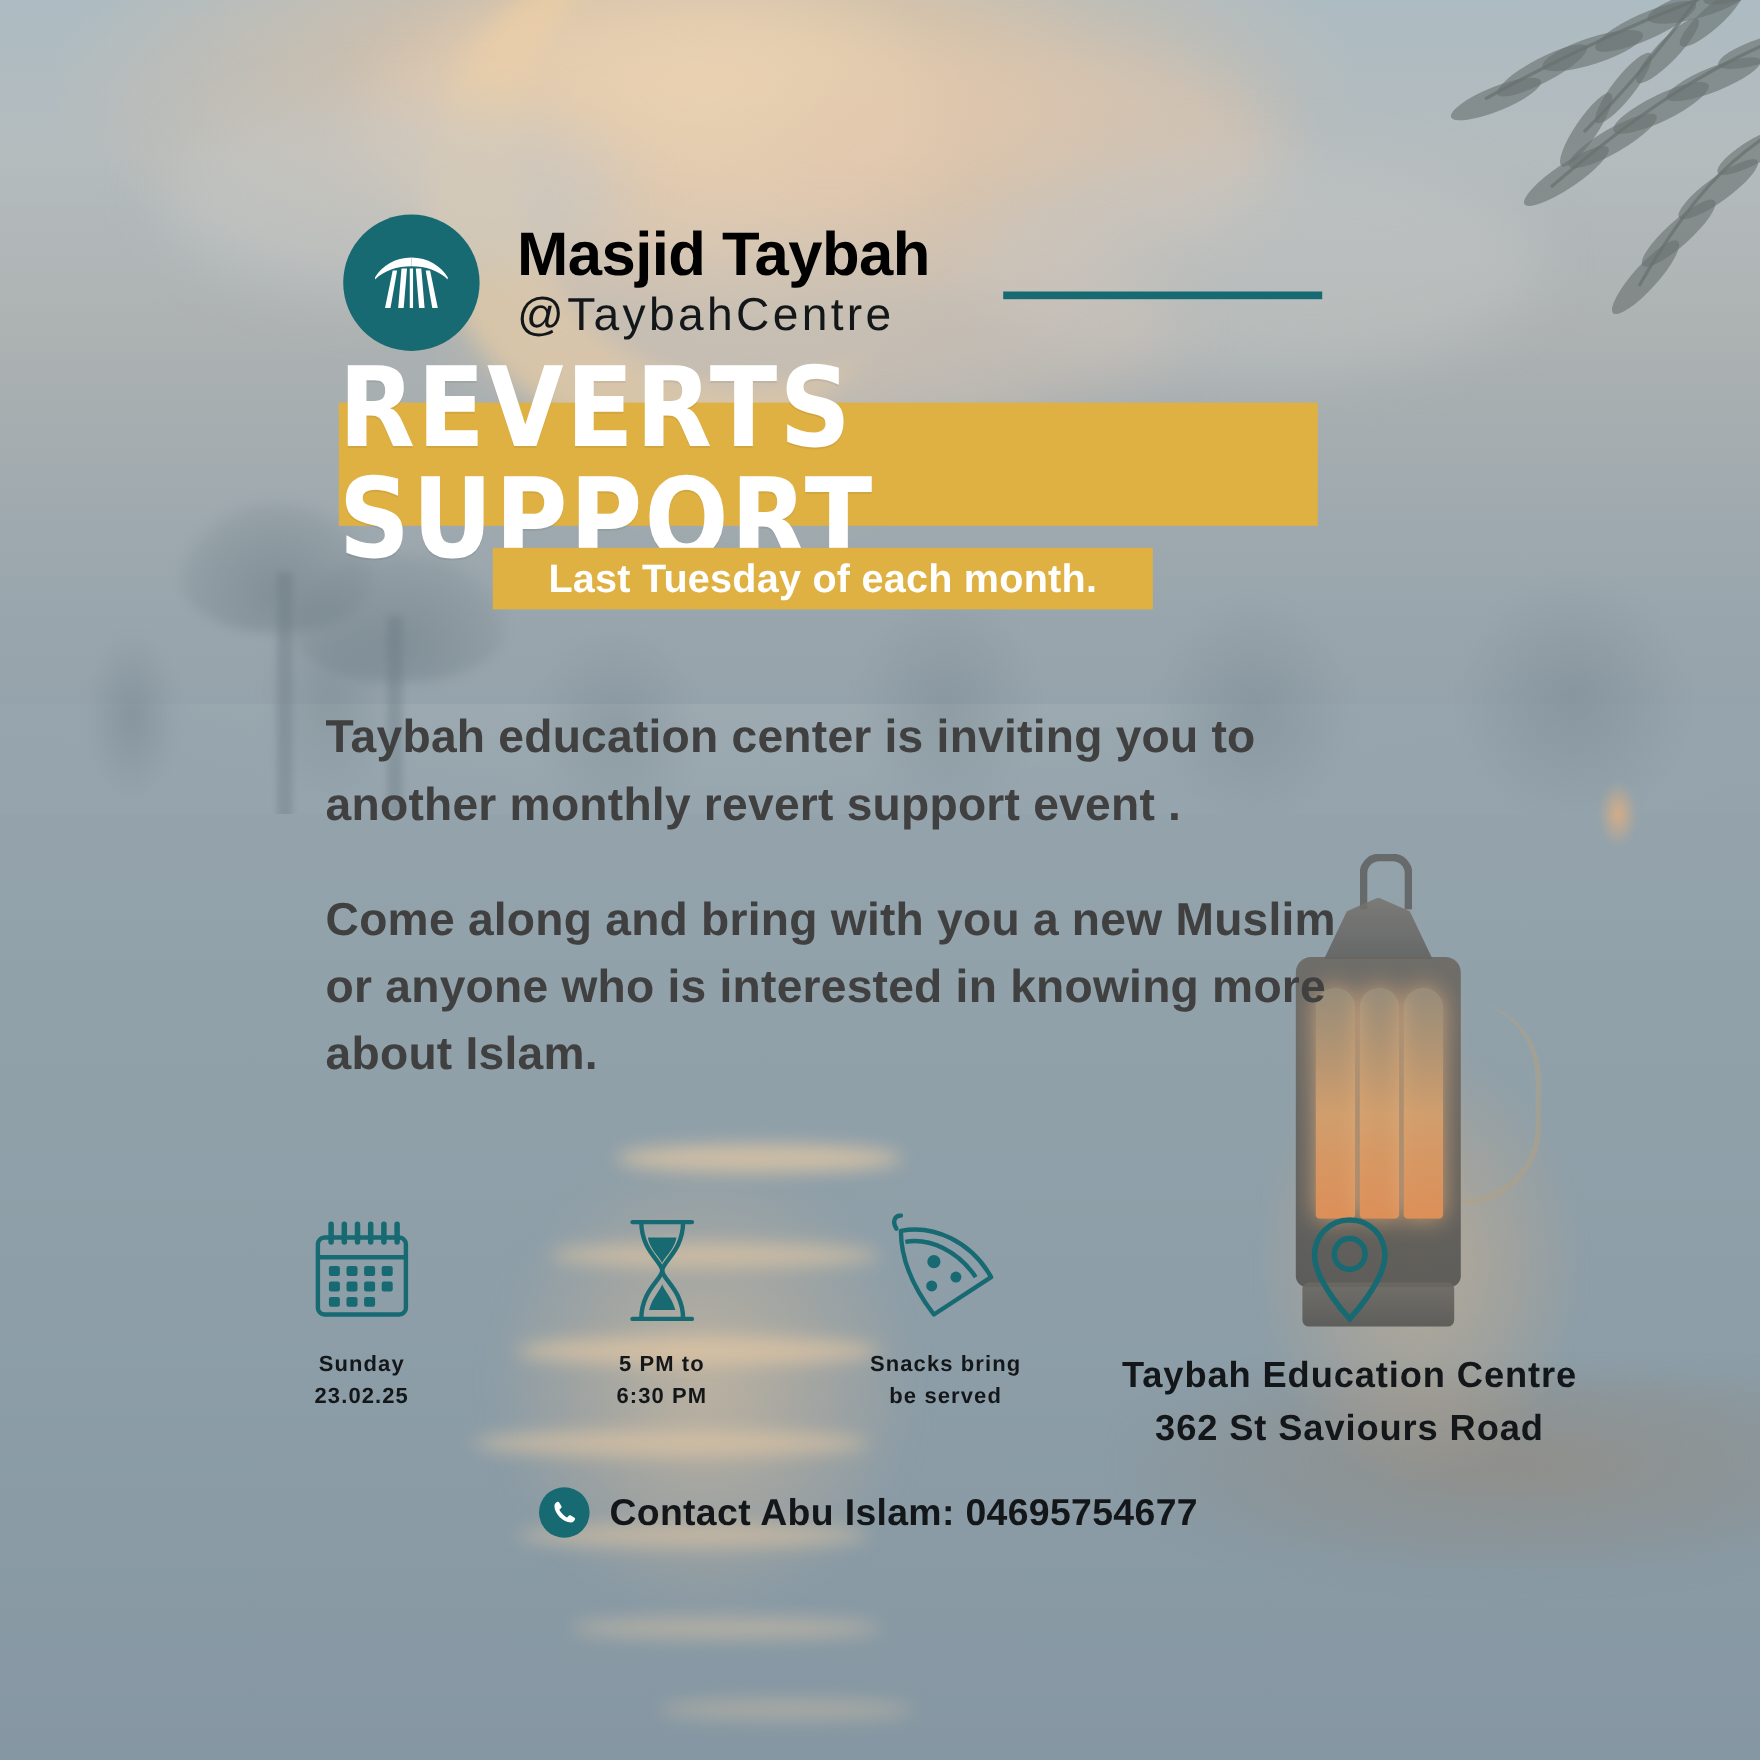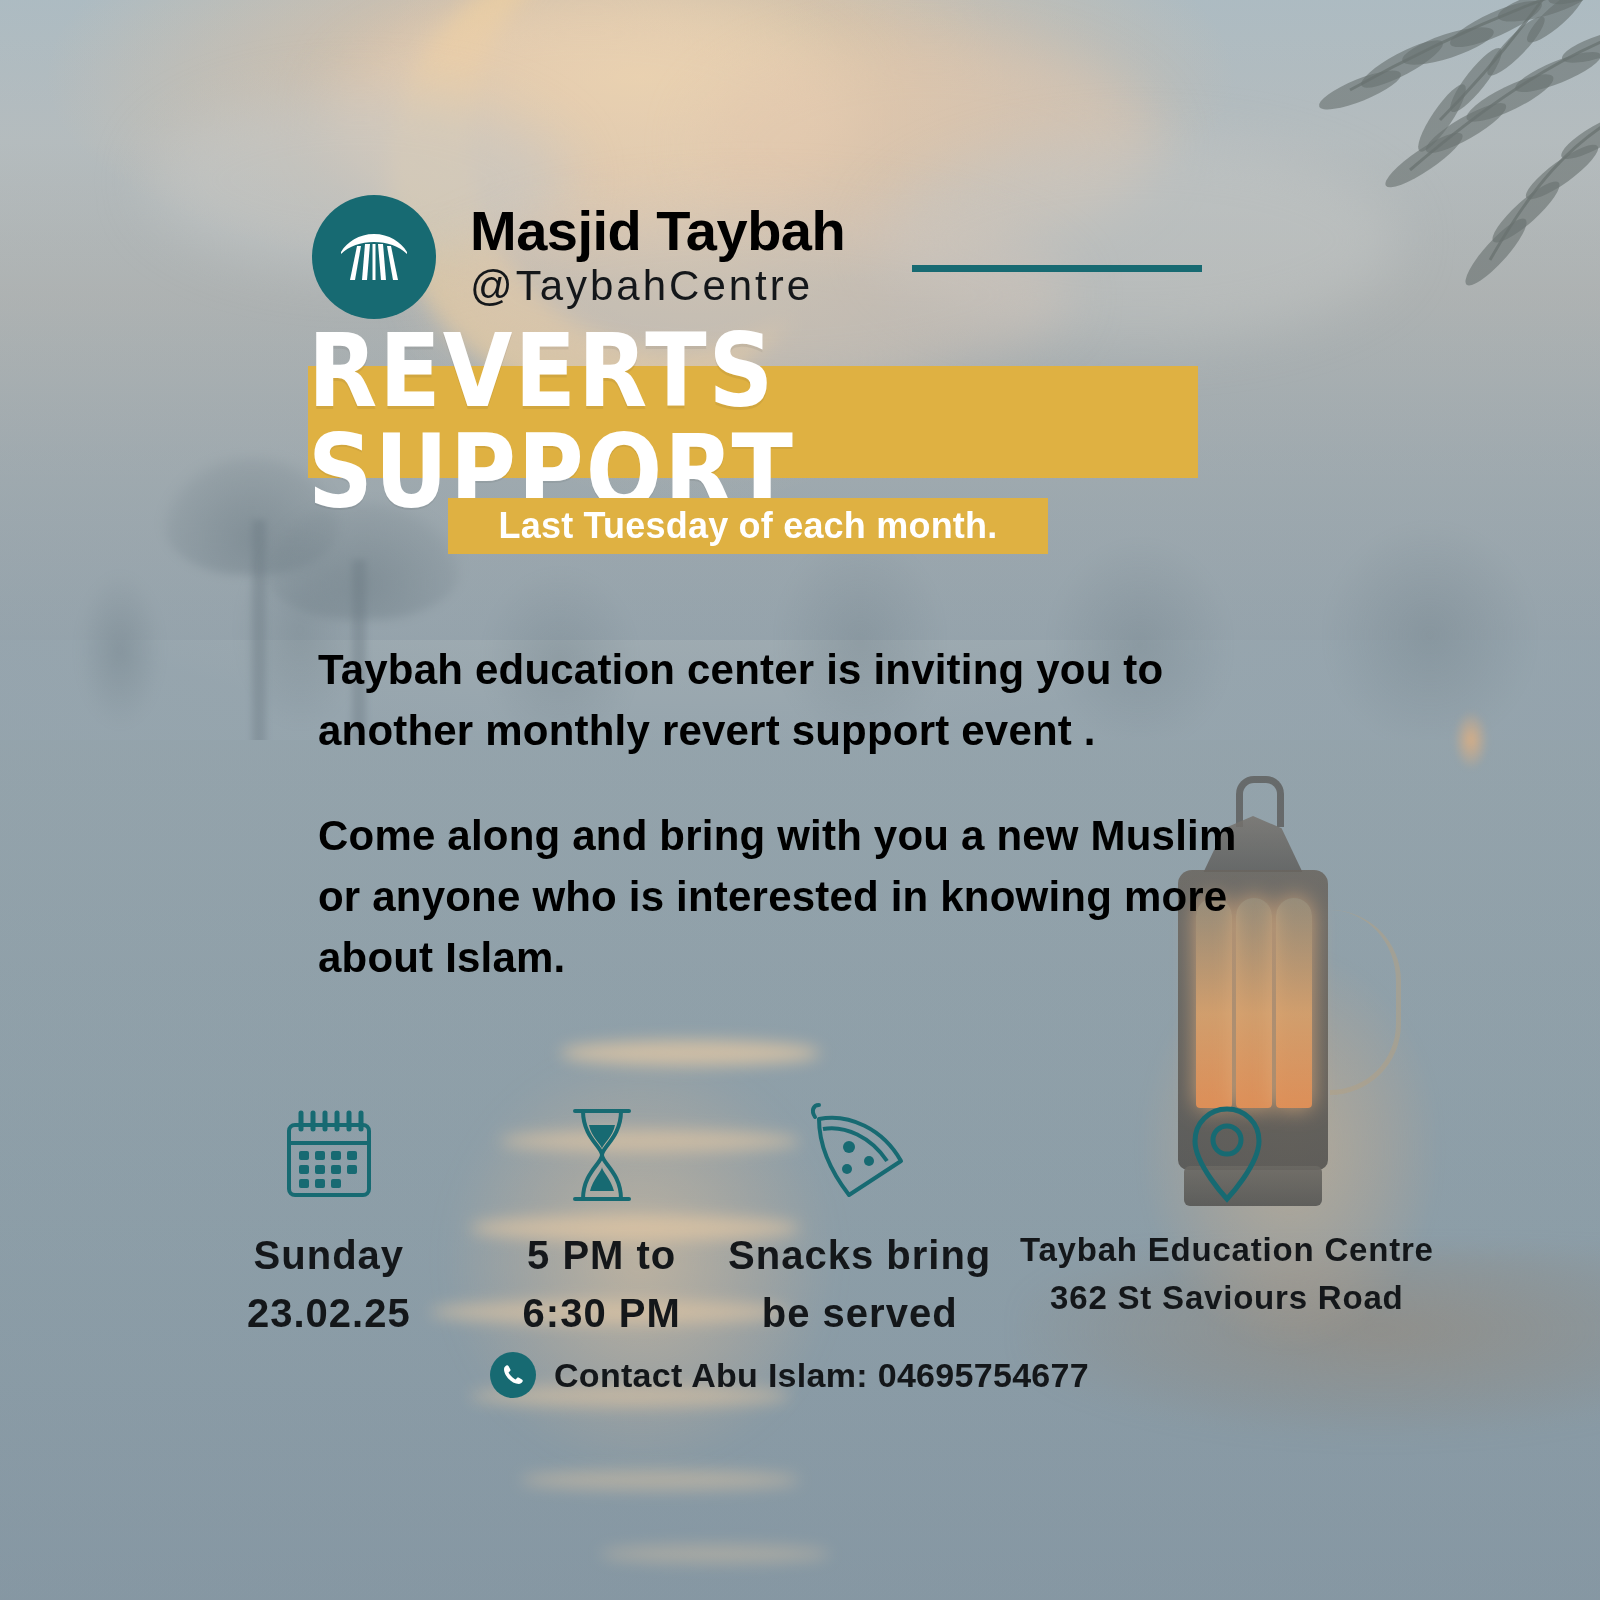--- a/index.html
+++ b/index.html
@@ -246,23 +246,23 @@
     width: 600px; height: 56px;
     background: #dfb142;
     display: flex; align-items: center; justify-content: center;
   }
   .subtitle-text {
     font-size: 36px; font-weight: 700; color: #ffffff; letter-spacing: .2px;
   }
 
   .body-copy {
     position: absolute;
-    left: 318px; top: 640px;
+    left: 296px; top: 640px;
     width: 940px;
-    color: #000000;
+    color: #404040;
   }
   .body-copy p {
     margin: 0 0 44px 0;
     font-size: 42px;
     line-height: 1.45;
     font-weight: 600;
     letter-spacing: .2px;
   }
 
   .info-row {
@@ -270,21 +270,21 @@
     left: 180px; top: 1100px;
     width: 1280px;
     display: flex;
     align-items: flex-start;
   }
   .info-item { display: flex; flex-direction: column; align-items: center; }
   .info-icon { height: 110px; display: flex; align-items: center; justify-content: center; }
   .info-label {
     margin-top: 16px;
     text-align: center;
-    font-size: 40px;
+    font-size: 20px;
     font-weight: 600;
     color: #14171a;
     line-height: 1.45;
     letter-spacing: 1px;
     white-space: pre-line;
   }
   .item-date { width: 300px; }
   .item-time { width: 250px; }
   .item-snacks { width: 270px; }
   .item-venue { width: 470px; }

